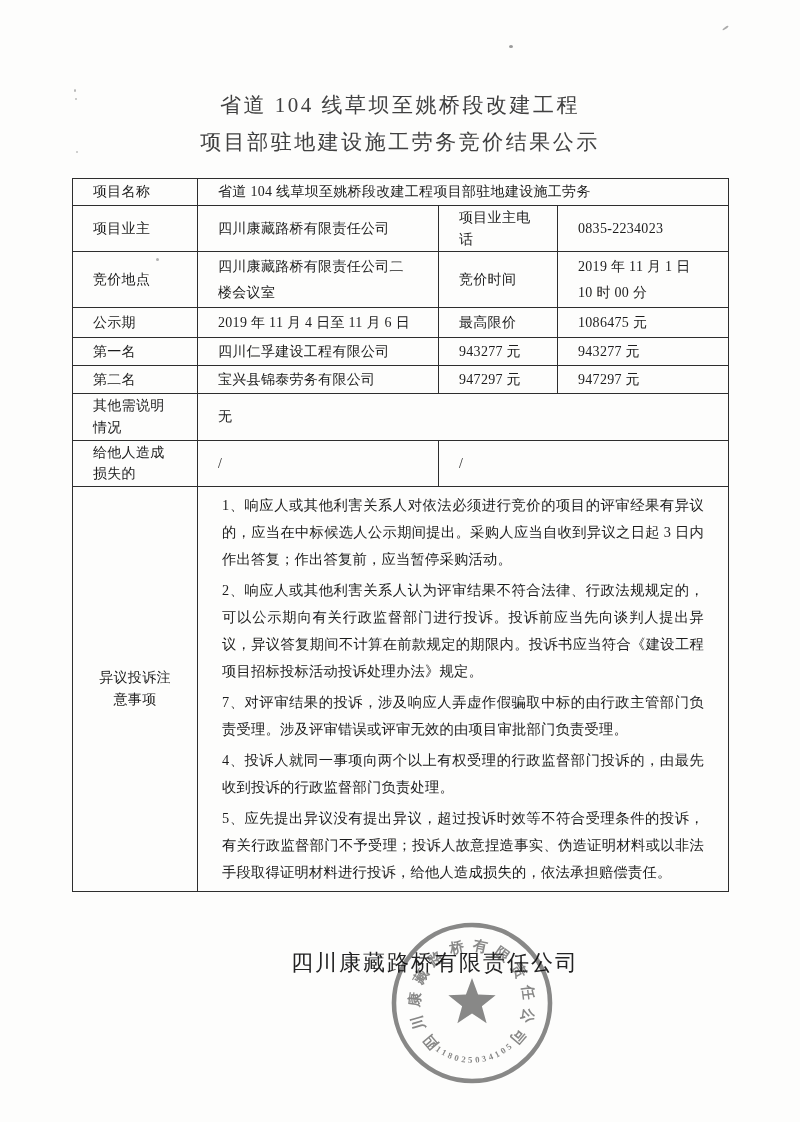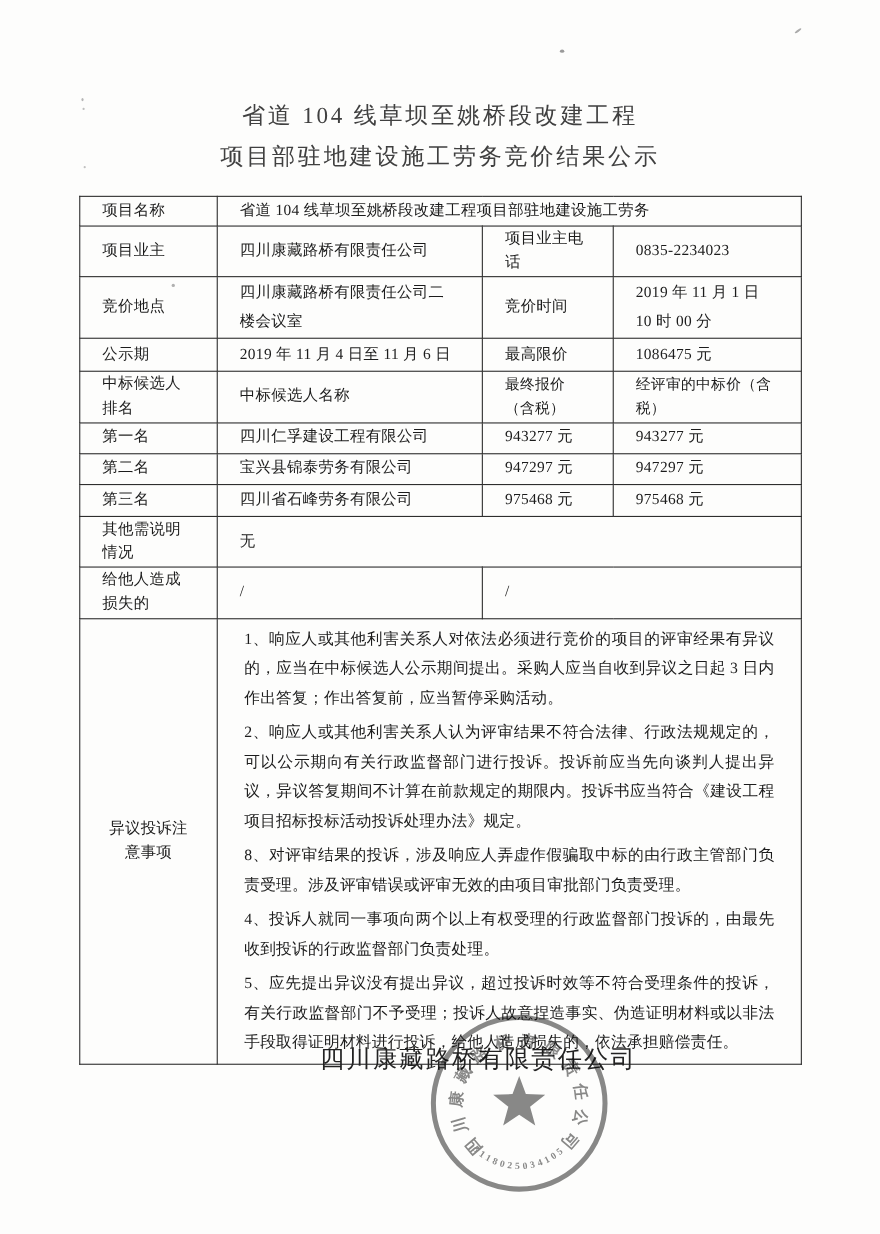--- a/index.html
+++ b/index.html
@@ -131,59 +131,47 @@
         <td style="line-height:26px">四川康藏路桥有限责任公司二楼会议室</td>
         <td>竞价时间</td>
         <td style="line-height:26px">2019 年 11 月 1 日 10 时 00 分</td>
       </tr>
       <tr style="height:30px">
         <td>公示期</td>
         <td>2019 年 11 月 4 日至 11 月 6 日</td>
         <td>最高限价</td>
         <td>1086475 元</td>
       </tr>
-      <tr style="height:26px">
-        <td>中标候选人排名</td>
-        <td>中标候选人名称</td>
-        <td class="small">最终报价（含税）</td>
-        <td class="small">经评审的中标价（含税）</td>
-      </tr>
       <tr style="height:28px">
         <td>第一名</td>
         <td>四川仁孚建设工程有限公司</td>
         <td>943277 元</td>
         <td>943277 元</td>
       </tr>
       <tr style="height:28px">
         <td>第二名</td>
         <td>宝兴县锦泰劳务有限公司</td>
         <td>947297 元</td>
         <td>947297 元</td>
-      </tr>
-      <tr style="height:29px">
-        <td>第三名</td>
-        <td>四川省石峰劳务有限公司</td>
-        <td>975468 元</td>
-        <td>975468 元</td>
       </tr>
       <tr style="height:27px">
         <td>其他需说明情况</td>
         <td colspan="3">无</td>
       </tr>
       <tr style="height:30px">
         <td>给他人造成损失的</td>
         <td>/</td>
         <td colspan="2">/</td>
       </tr>
       <tr style="height:389px">
         <td class="notice-label">异议投诉注意事项</td>
         <td colspan="3" class="notice-body">
           <p>1、响应人或其他利害关系人对依法必须进行竞价的项目的评审经果有异议的，应当在中标候选人公示期间提出。采购人应当自收到异议之日起 3 日内作出答复；作出答复前，应当暂停采购活动。</p>
           <p>2、响应人或其他利害关系人认为评审结果不符合法律、行政法规规定的，可以公示期向有关行政监督部门进行投诉。投诉前应当先向谈判人提出异议，异议答复期间不计算在前款规定的期限内。投诉书应当符合《建设工程项目招标投标活动投诉处理办法》规定。</p>
-          <p>8、对评审结果的投诉，涉及响应人弄虚作假骗取中标的由行政主管部门负责受理。涉及评审错误或评审无效的由项目审批部门负责受理。</p>
+          <p>7、对评审结果的投诉，涉及响应人弄虚作假骗取中标的由行政主管部门负责受理。涉及评审错误或评审无效的由项目审批部门负责受理。</p>
           <p>4、投诉人就同一事项向两个以上有权受理的行政监督部门投诉的，由最先收到投诉的行政监督部门负责处理。</p>
           <p>5、应先提出异议没有提出异议，超过投诉时效等不符合受理条件的投诉，有关行政监督部门不予受理；投诉人故意捏造事实、伪造证明材料或以非法手段取得证明材料进行投诉，给他人造成损失的，依法承担赔偿责任。</p>
         </td>
       </tr>
     </tbody>
   </table>
 
   <div class="footer">
     <div class="company">四川康藏路桥有限责任公司</div>
   </div>

